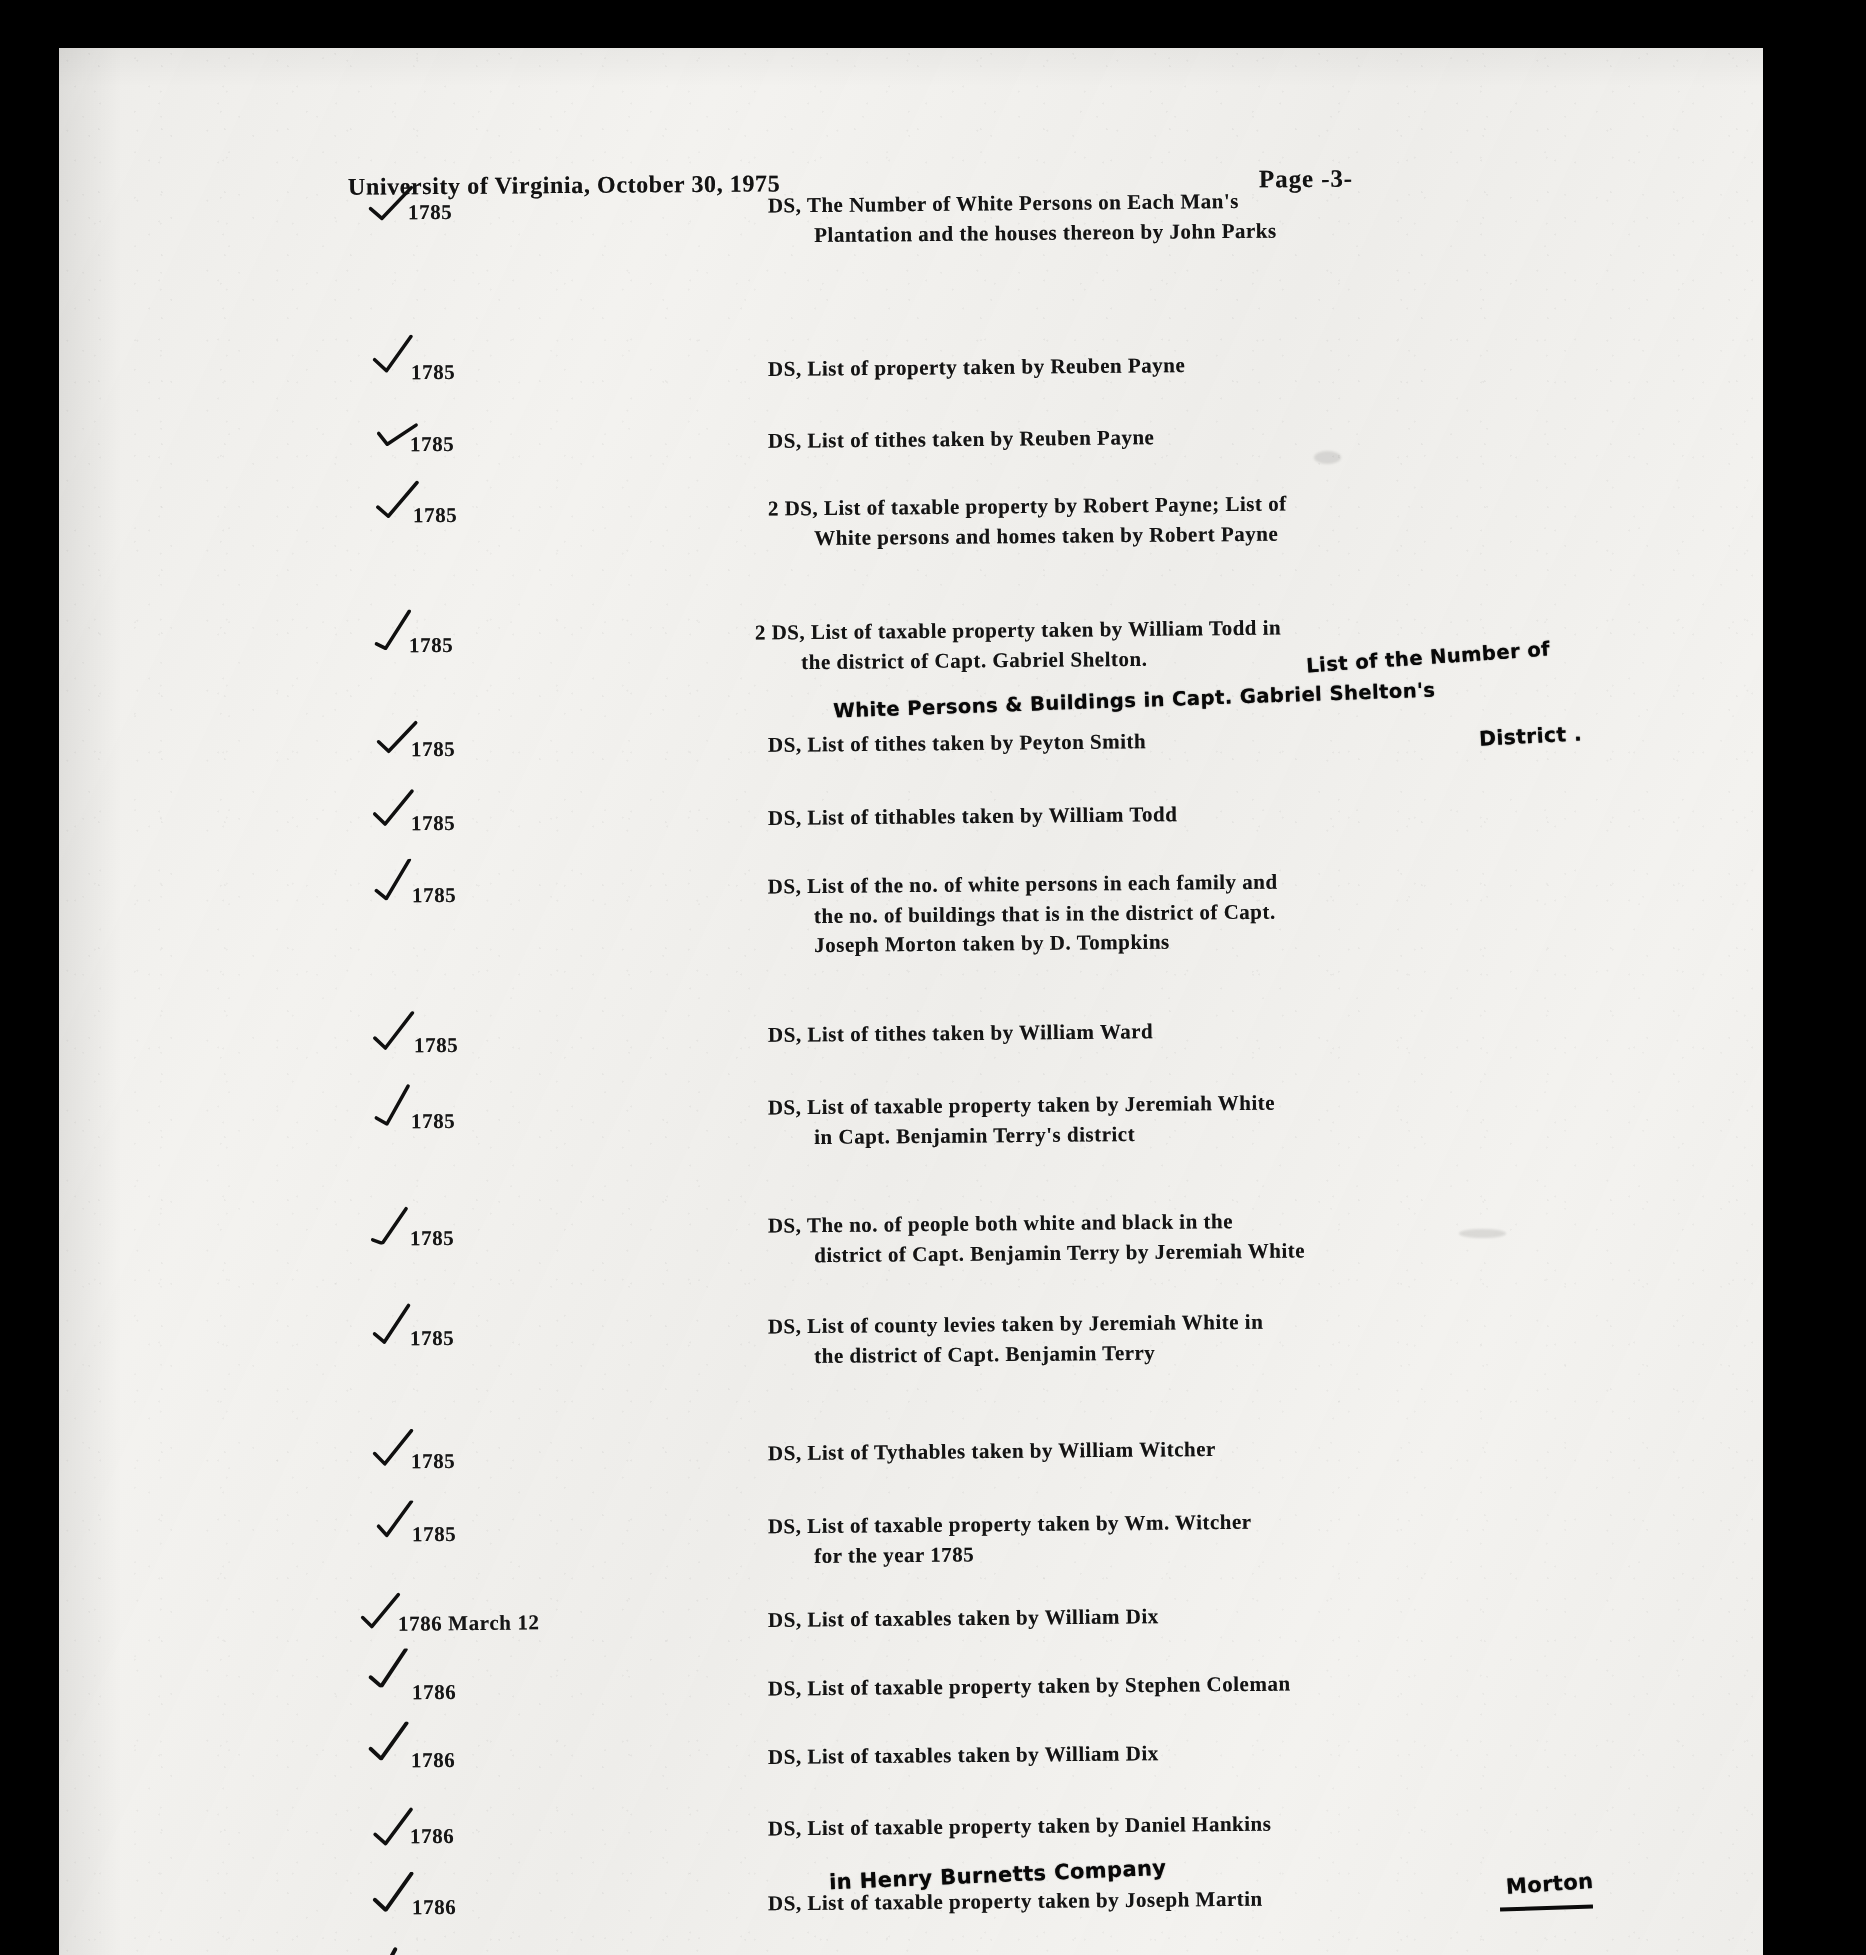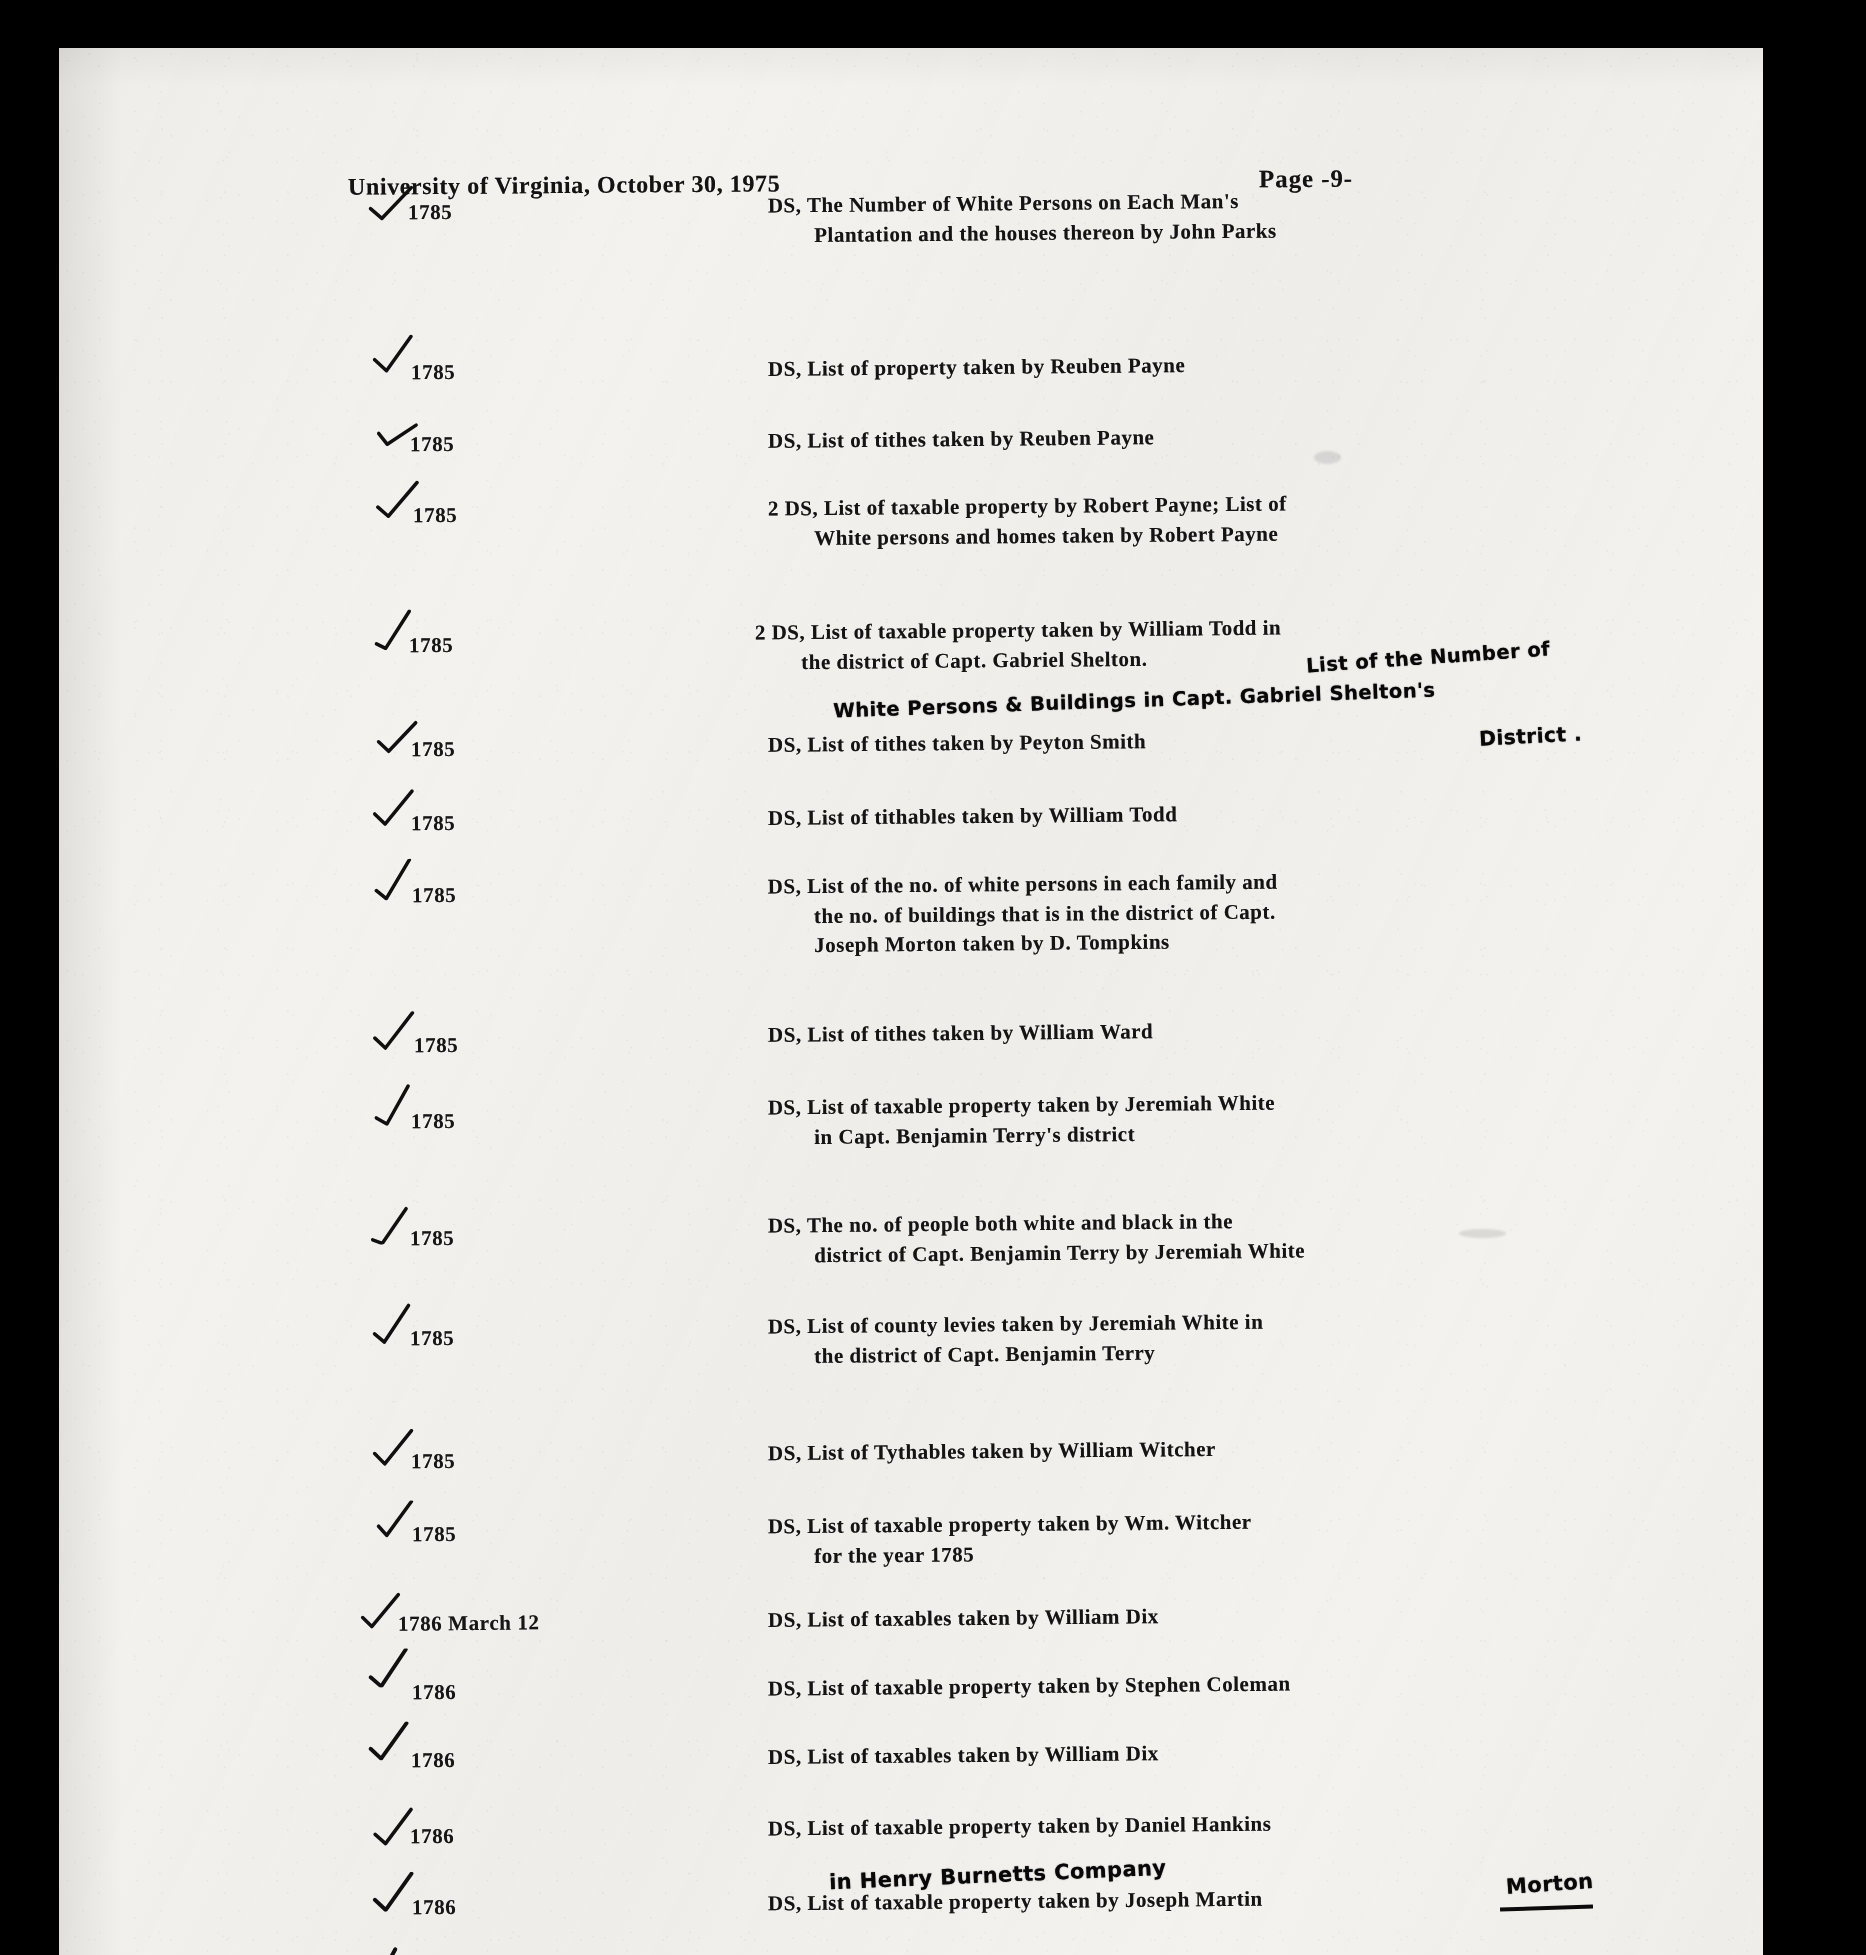--- a/index.html
+++ b/index.html
@@ -131,21 +131,21 @@
 
 <div id="sheet">
 
   <div class="blem" style="left:1255px;top:403px;width:27px;height:13.3px;"></div>
   <div class="blem" style="left:1400px;top:1181px;width:47px;height:8.6px;"></div>
 
   <div id="content">
 
     <div class="hdr" id="hdr-title">University of Virginia, October 30, 1975</div>
 
-    <div class="hdr" id="hdr-page">Page -9-</div>
+    <div class="hdr" id="hdr-page">Page -3-</div>
 
     <div class="entry">
       <div class="check" style="left:309px;top:137px;transform:rotate(-2deg);">
         <svg viewBox="0 0 120 96">
             <path d="M6 58 L34 84 L112 8" stroke-width="9"></path>
           </svg>
       </div>
       <div class="year" style="left:349px;top:152px;">1785</div>
       <div class="body" style="left:709px;top:145px;">
         <span class="ln">DS, The Number of White Persons on Each Man's</span>

